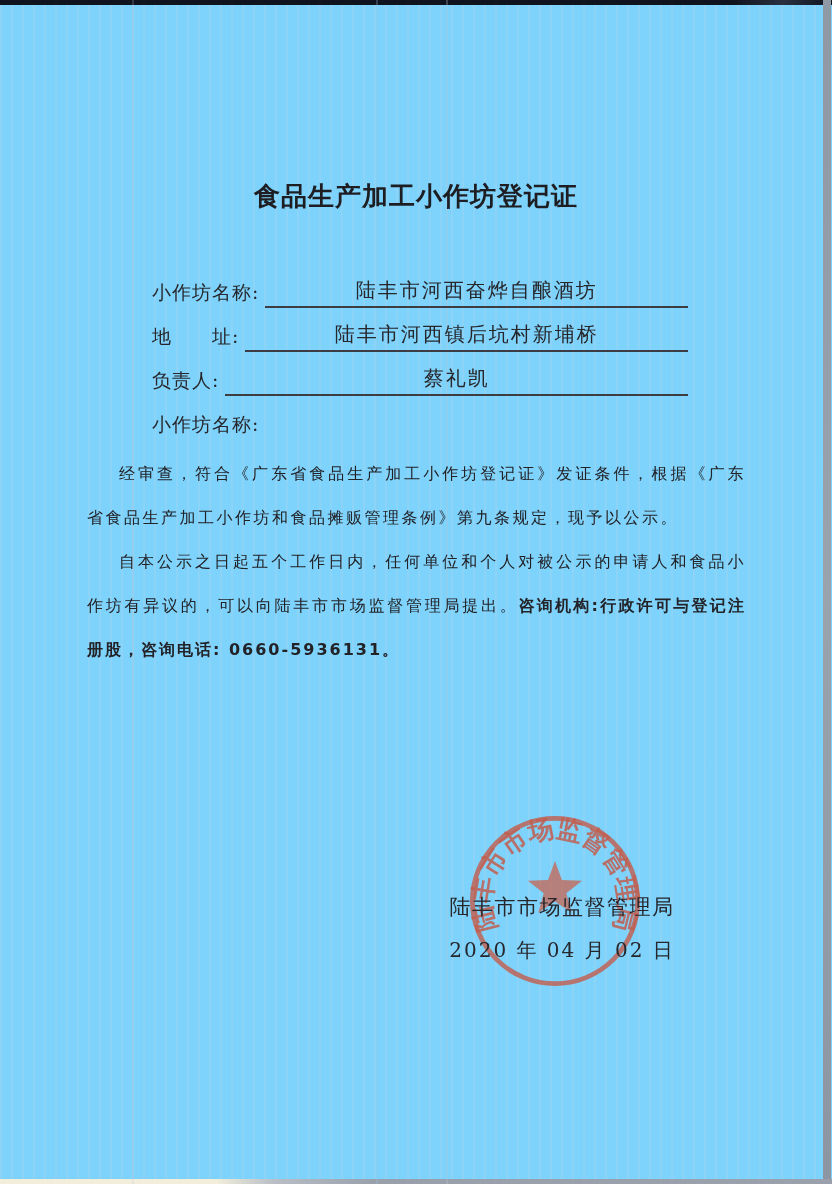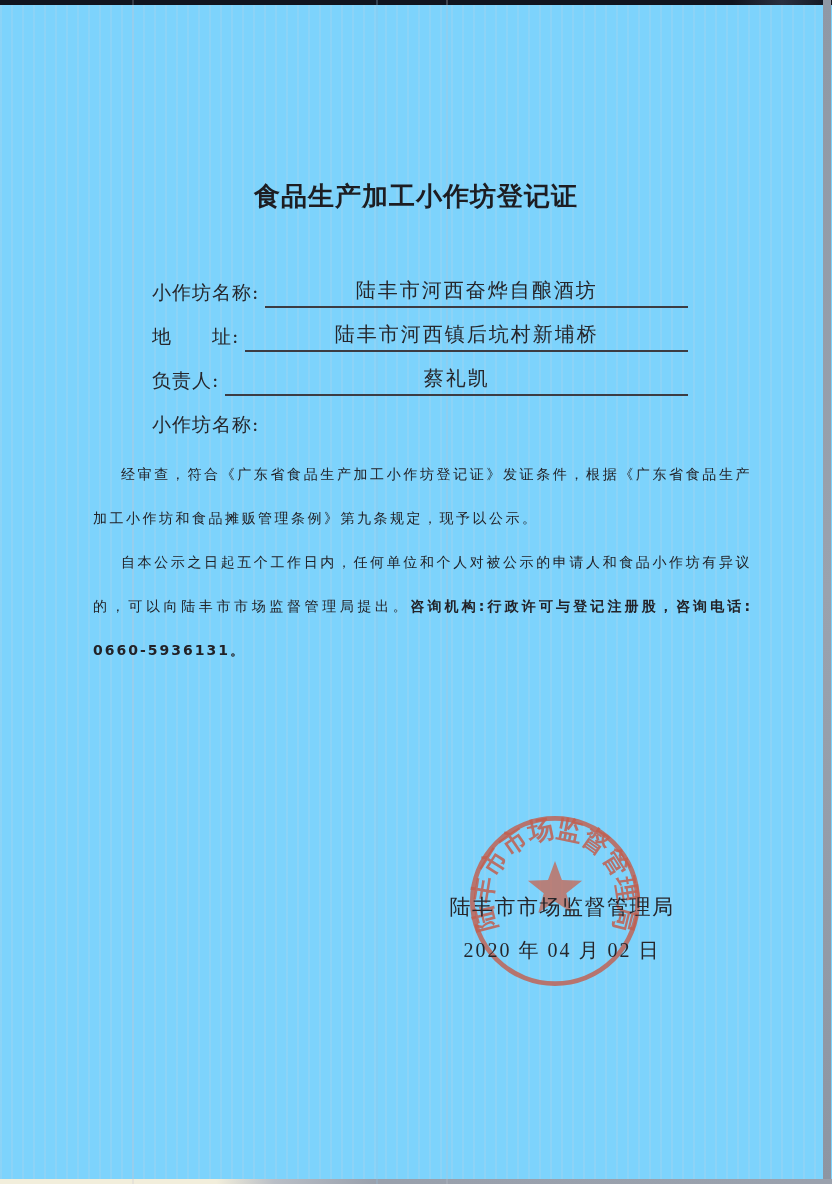--- a/index.html
+++ b/index.html
@@ -61,22 +61,22 @@
   .field-line {
     flex: 1 1 auto;
     margin-left: 6px;
     border-bottom: 2px solid #3c3c42;
     text-align: center;
     font-size: 20px; letter-spacing: 2px;
     padding-bottom: 2px;
   }
 
   .doc-body {
-    position: absolute; top: 452px; left: 93px; width: 659px;
-    font-size: 14px; line-height: 44px; letter-spacing: 2.5px;
+    position: absolute; top: 452px; left: 87px; width: 659px;
+    font-size: 16px; line-height: 44px; letter-spacing: 2.5px;
     color: #222227;
     text-align: justify;
   }
   .doc-body p { margin: 0; text-indent: 2em; }
   .doc-body strong {
     font-weight: bold;
     font-family: "DejaVu Sans", "Liberation Sans", sans-serif;
     letter-spacing: 2px;
   }
 
@@ -88,21 +88,21 @@
   .sig-org {
     position: absolute; top: 893px; left: 437px; width: 250px;
     text-align: center;
     font-size: 21px; letter-spacing: 1.5px;
     color: #26262b; z-index: 2;
   }
   .sig-date {
     position: absolute; top: 937px; left: 437px; width: 250px;
     text-align: center;
     font-size: 20px; letter-spacing: 2px;
-    color: #26262b; z-index: 2; font-family: Liberation Serif, serif;
+    color: #26262b; z-index: 2;
   }
 </style>
 </head>
 <body>
 
 <div class="page">
 
   <div class="scan-band-top"></div>
   <div class="scan-band-right"></div>
   <div class="scan-band-bottom"></div>

